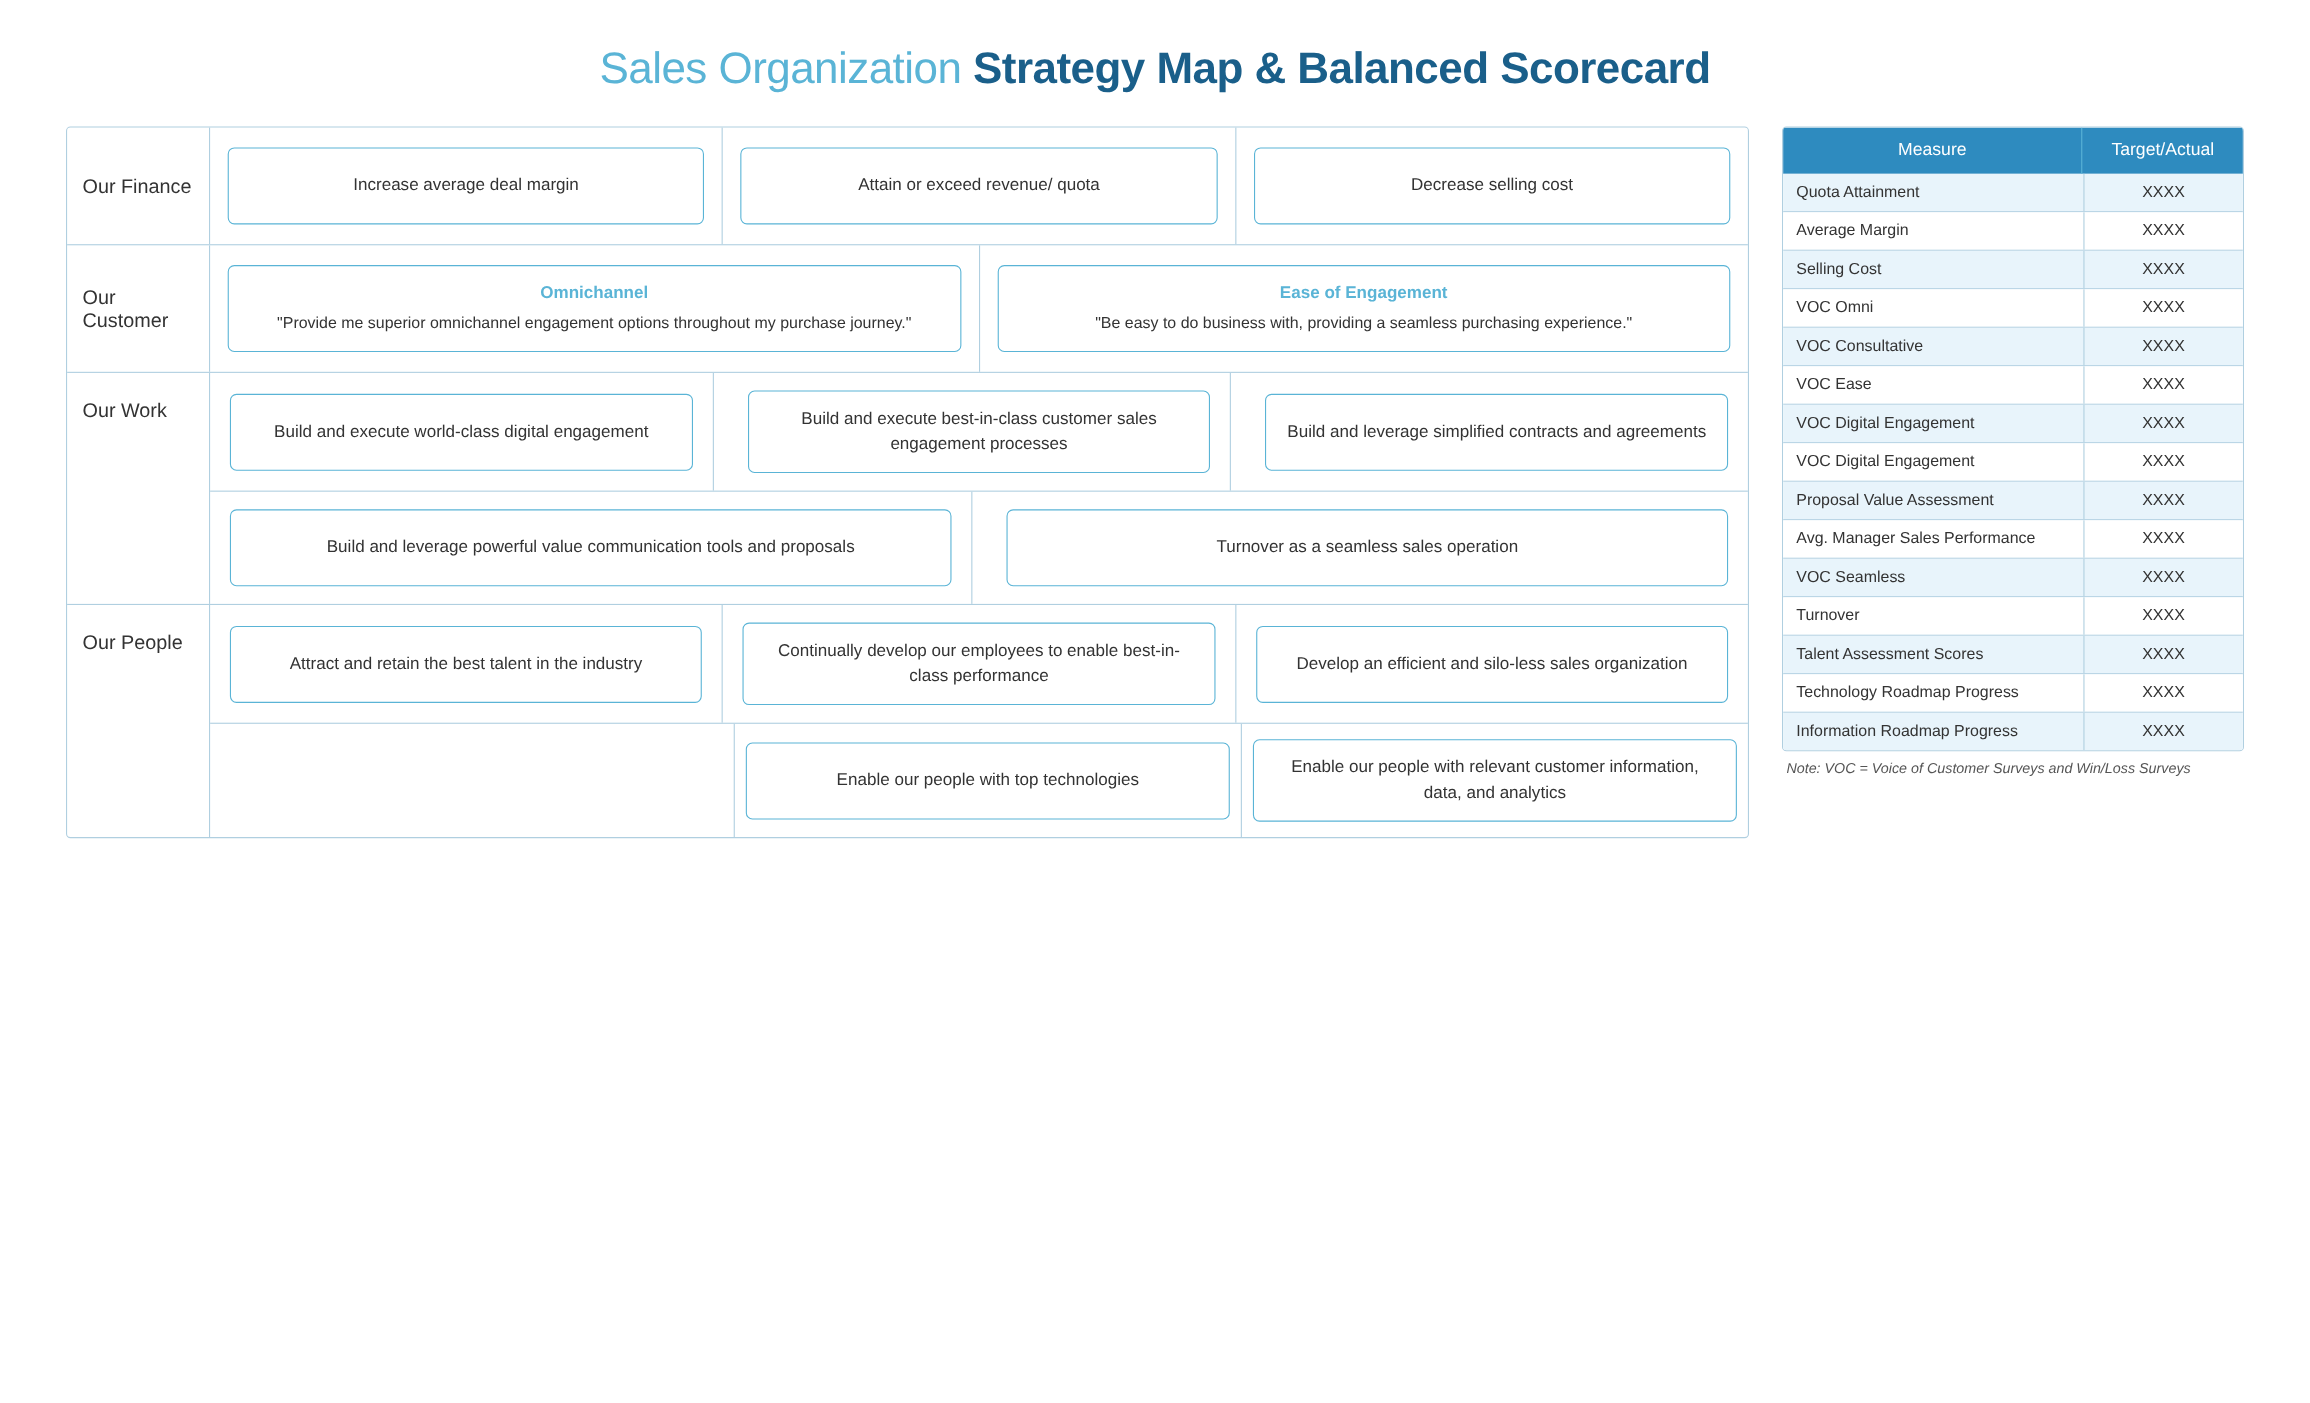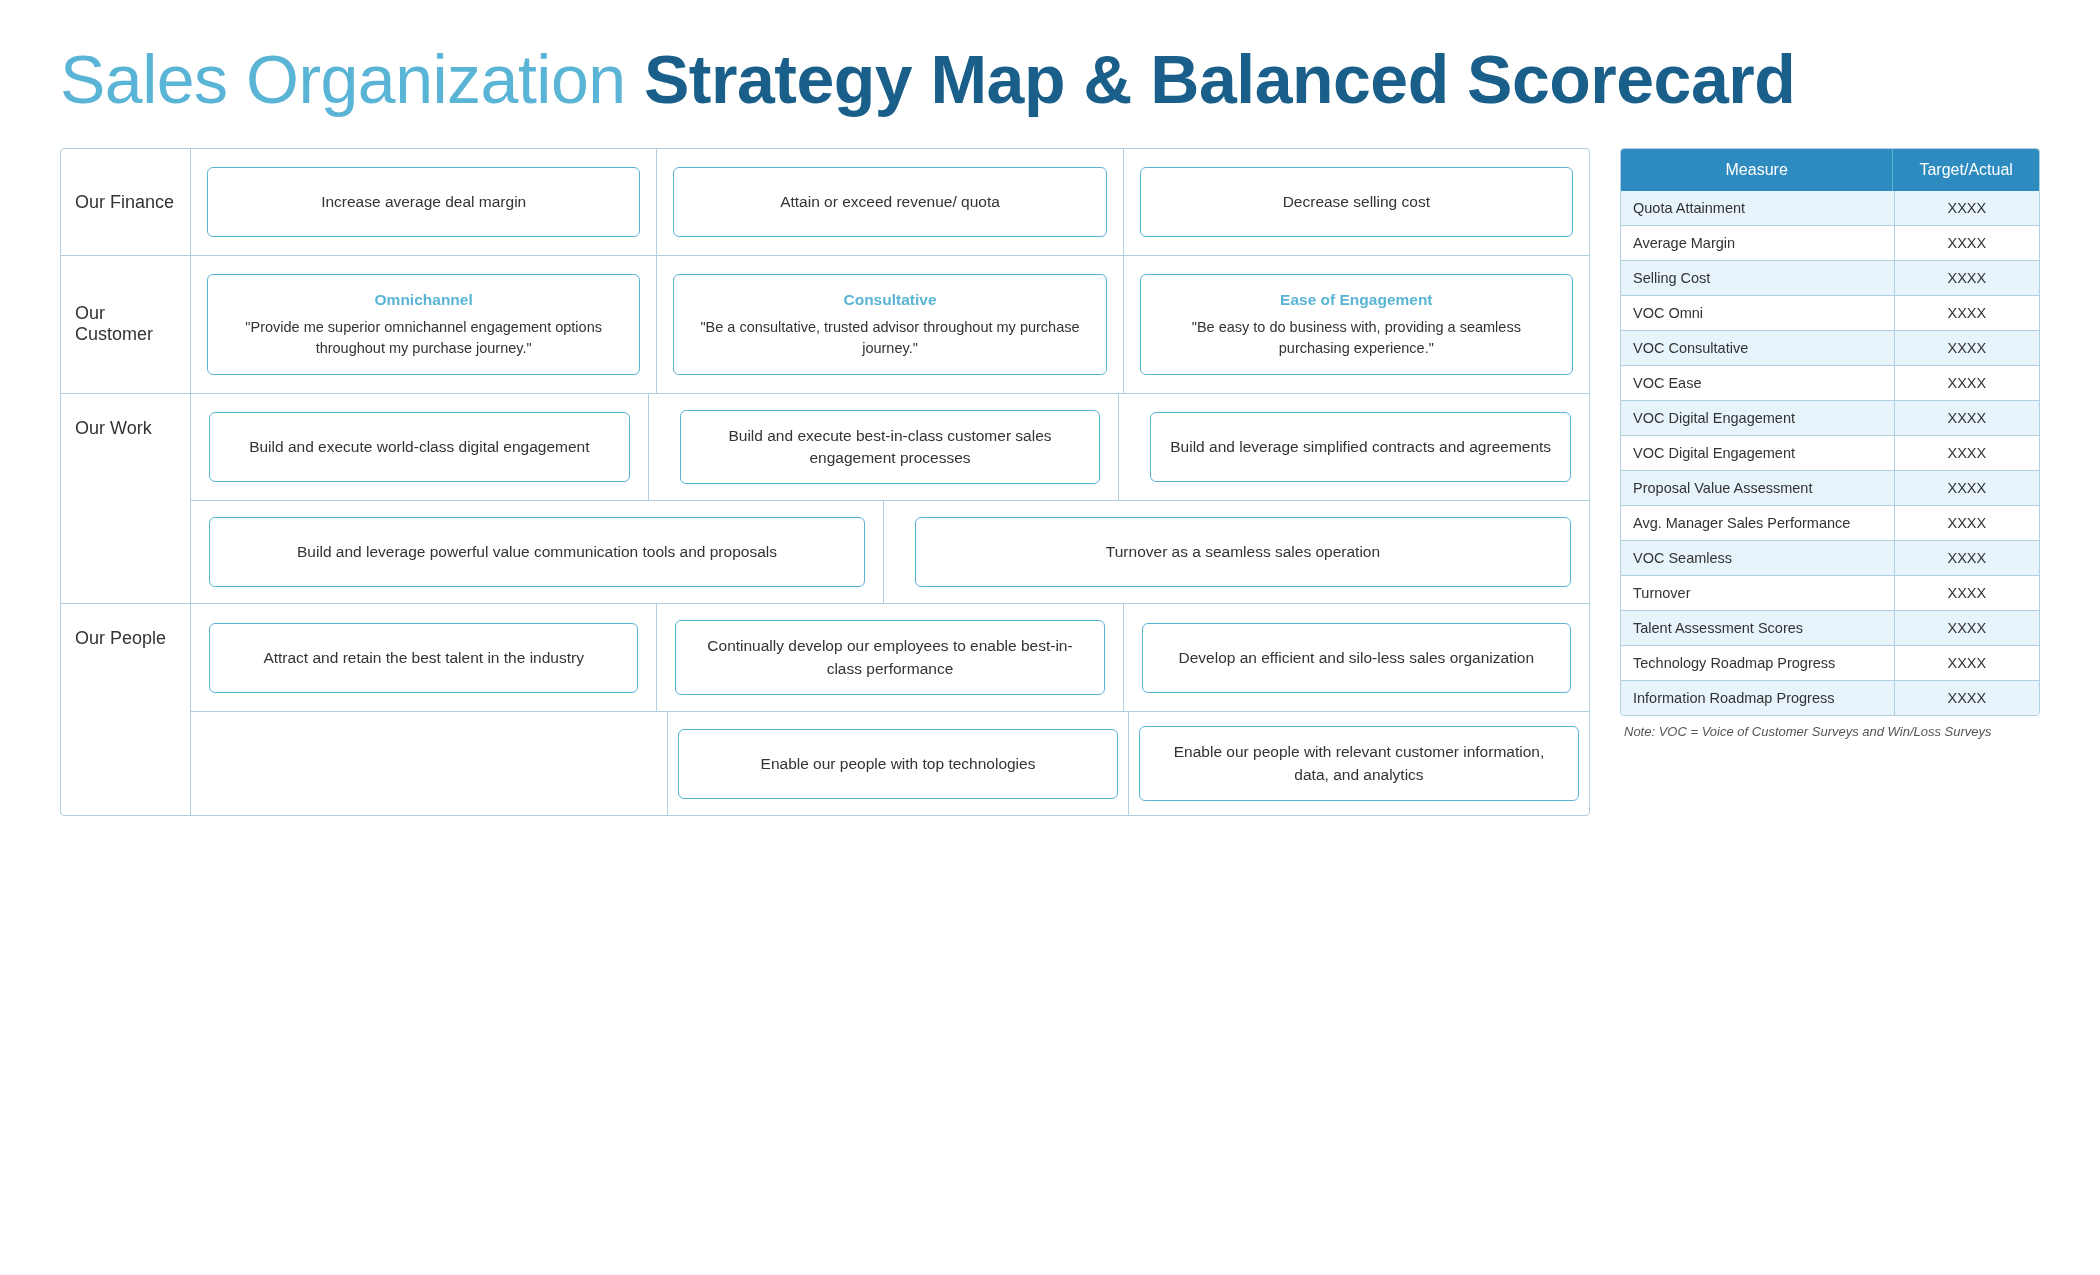--- a/index.html
+++ b/index.html
@@ -5,25 +5,26 @@
     * { box-sizing: border-box; margin: 0; padding: 0; }
     body {
       background: #ffffff;
       font-family: 'Arial', sans-serif;
       width: 2100px;
       height: 1275px;
       overflow: hidden;
       padding: 40px 60px;
     }
     .page-title {
-      font-size: 68px;
+      font-size: 40px;
       color: #5ab4d6;
       font-weight: 300;
       margin-bottom: 30px;
       letter-spacing: -0.5px;
+      text-align: center;
     }
     .page-title strong {
       font-weight: 800;
       color: #1a5f8a;
     }
     .main-layout {
       display: flex;
       gap: 30px;
       align-items: flex-start;
     }
@@ -222,28 +223,20 @@
           <div class="cell-box">
             <div>
               <div style="color:#5ab4d6; font-weight:600; margin-bottom:6px;">Omnichannel</div>
               <div style="color:#333; font-size:14.5px;">"Provide me superior omnichannel engagement options throughout my purchase journey."</div>
             </div>
           </div>
         </div>
         <div class="finance-cell">
           <div class="cell-box">
             <div>
-              <div style="color:#5ab4d6; font-weight:600; margin-bottom:6px;">Consultative</div>
-              <div style="color:#333; font-size:14.5px;">"Be a consultative, trusted advisor throughout my purchase journey."</div>
-            </div>
-          </div>
-        </div>
-        <div class="finance-cell">
-          <div class="cell-box">
-            <div>
               <div style="color:#5ab4d6; font-weight:600; margin-bottom:6px;">Ease of Engagement</div>
               <div style="color:#333; font-size:14.5px;">"Be easy to do business with, providing a seamless purchasing experience."</div>
             </div>
           </div>
         </div>
       </div>
     </div>
 
     <div class="row">
       <div class="row-label work-row-label" style="align-items:flex-start; padding-top:24px;">Our Work</div>

